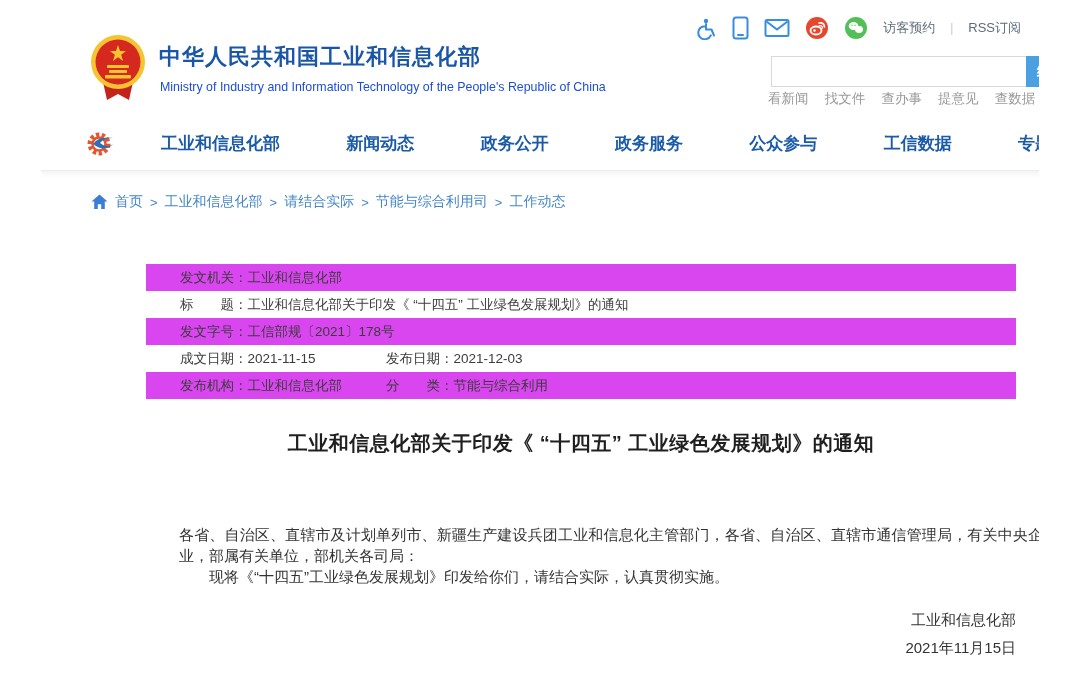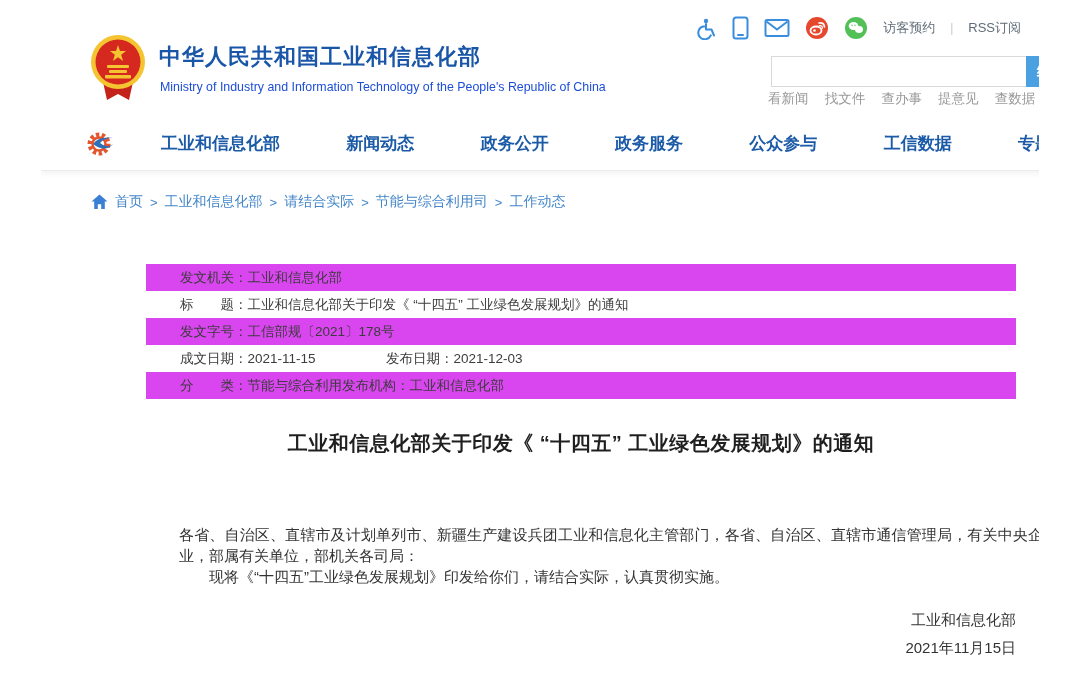--- a/index.html
+++ b/index.html
@@ -167,22 +167,22 @@
       <span class="pair"><span class="meta-label">标　　题：</span><span class="meta-value">工业和信息化部关于印发《 “十四五” 工业绿色发展规划》的通知</span></span>
     </div>
     <div class="meta-row odd">
       <span class="pair"><span class="meta-label">发文字号：</span><span class="meta-value">工信部规〔2021〕178号</span></span>
     </div>
     <div class="meta-row even">
       <span class="pair half"><span class="meta-label">成文日期：</span><span class="meta-value">2021-11-15</span></span>
       <span class="pair"><span class="meta-label">发布日期：</span><span class="meta-value">2021-12-03</span></span>
     </div>
     <div class="meta-row odd">
+      <span class="pair half"><span class="meta-label">发布机构：</span><span class="meta-value">工业和信息化部</span></span>
       <span class="pair"><span class="meta-label">分　　类：</span><span class="meta-value">节能与综合利用</span></span>
-      <span class="pair half"><span class="meta-label">发布机构：</span><span class="meta-value">工业和信息化部</span></span>
     </div>
   </div>
 
   <h1 class="doc-heading">工业和信息化部关于印发《 “十四五” 工业绿色发展规划》的通知</h1>
 
   <div class="doc-body">
     <p class="p1">各省、自治区、直辖市及计划单列市、新疆生产建设兵团工业和信息化主管部门，各省、自治区、直辖市通信管理局，有关中央企业，部属有关单位，部机关各司局：</p>
     <p class="p2">现将《“十四五”工业绿色发展规划》印发给你们，请结合实际，认真贯彻实施。</p>
   </div>
 

